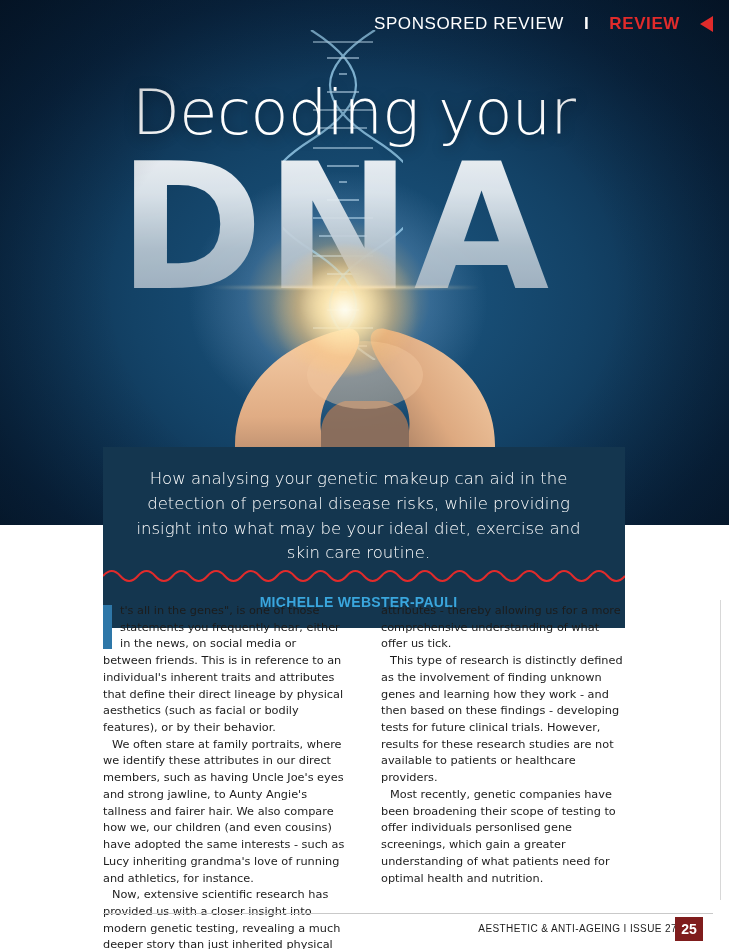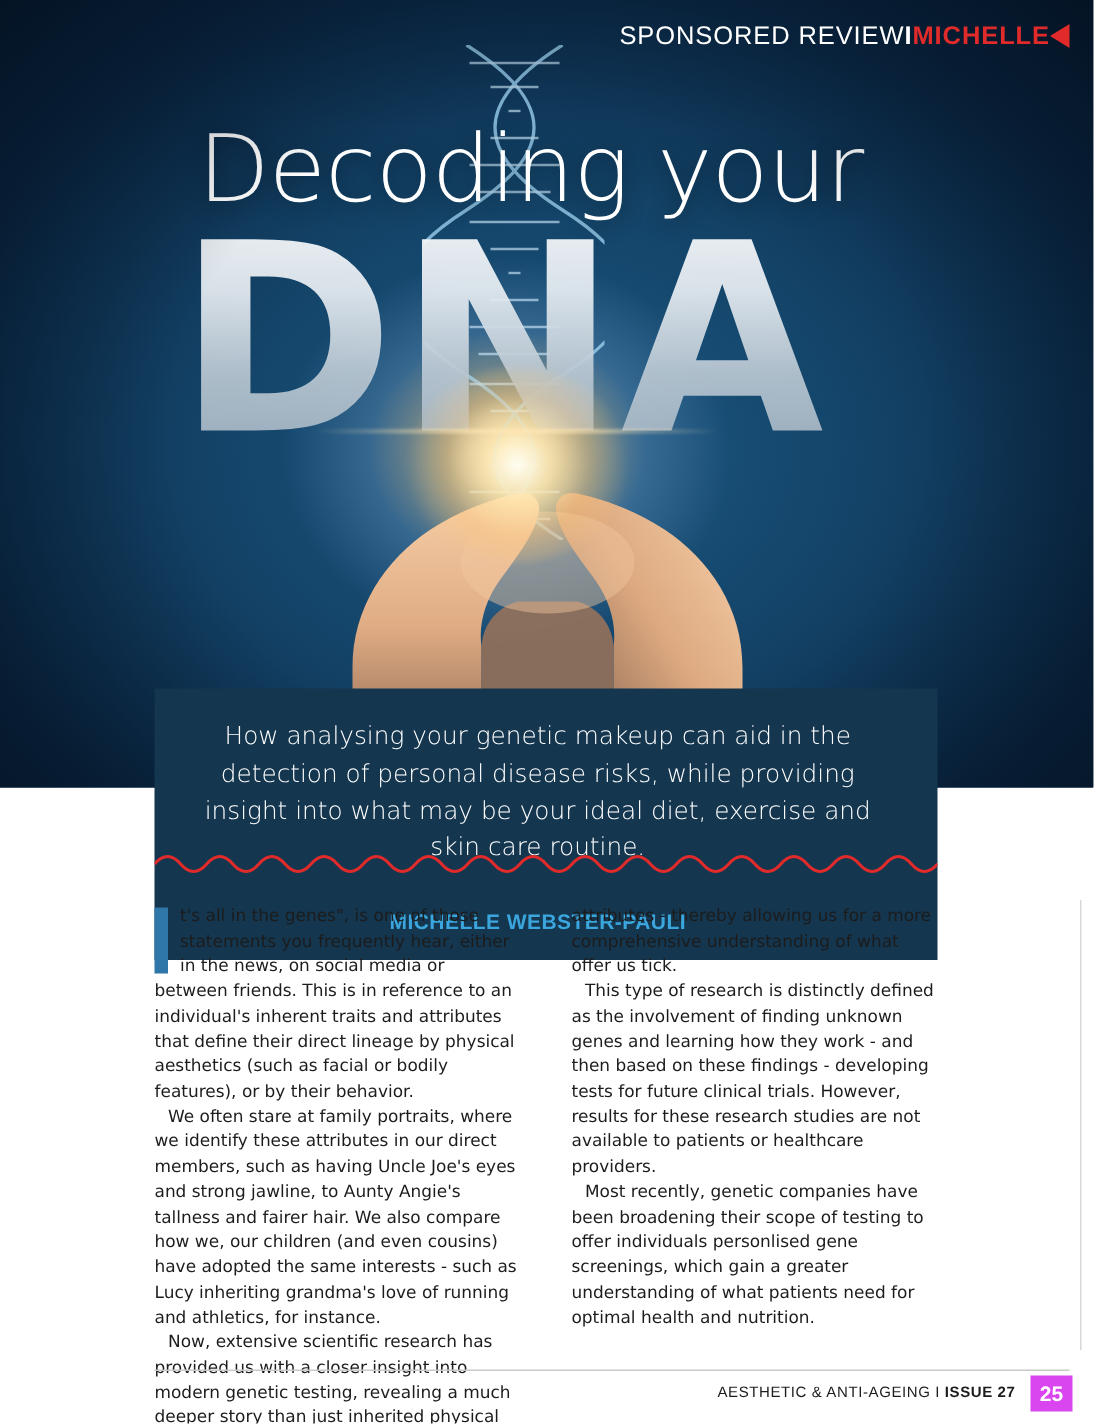--- a/index.html
+++ b/index.html
@@ -72,21 +72,21 @@
     filter: blur(1px);
   }
 
   
   .sponsored {
     position: absolute;
     right: 16px;
     top: 14px;
     display: flex;
     align-items: center;
-    gap: 0;
+    gap: 20px;
     font-size: 17px;
     letter-spacing: 0.6px;
     color: #ffffff;
     font-weight: 400;
   }
   .sponsored .brand {
     color: #e12b2b;
     font-weight: 700;
   }
   .sponsored .sep { color: #ffffff; font-weight: 700; }
@@ -123,21 +123,21 @@
     -webkit-background-clip: text;
     background-clip: text;
     color: transparent;
     opacity: 0.93;
   }
 
   
   .standfirst {
     position: absolute;
     left: 103px;
-    top: 459px;
+    top: 447px;
     width: 522px;
     background: #14364f;
     padding: 20px 37px 18px 26px;
     box-sizing: border-box;
     text-align: center;
     color: #ffffff;
   }
   .standfirst p {
     margin: 0;
     font-size: 16.5px;
@@ -213,28 +213,28 @@
     background: #c9c9c9;
   }
   .footer-text {
     position: absolute;
     right: 52px;
     top: 10px;
     font-size: 10px;
     letter-spacing: 0.4px;
     color: #1c1c1c;
   }
-  .footer-text .issue { font-weight: 700; }
+  .footer-text .issue { font-weight: 400; }
   .page-num {
     position: absolute;
-    right: 14px;
+    right: 26px;
     top: 4px;
     width: 28px;
     height: 24px;
-    background: #d946ef;
+    background: #7f1d1d;
     color: #ffffff;
     font-size: 14px;
     font-weight: 700;
     display: flex;
     align-items: center;
     justify-content: center;
   }
   .side-rule {
     position: absolute;
     right: 8px;
@@ -298,21 +298,21 @@
     <ellipse cx="150" cy="120" rx="58" ry="34" fill="#f2c89f" opacity="0.45"></ellipse>
   </svg>
 
   <div class="glow-core"></div>
   <div class="flare"></div>
   <div class="hero-vignette"></div>
 
   <div class="sponsored">
     <span>SPONSORED REVIEW</span>
     <span class="sep">I</span>
-    <span class="brand">MICHELLE</span>
+    <span class="brand">REVIEW</span>
     <span class="tri"></span>
   </div>
 </div>
 
 <div class="standfirst">
   <p>How analysing your genetic makeup can aid in the detection of personal disease risks, while providing insight into what may be your ideal diet, exercise and skin care routine.</p>
   <div class="byline">MICHELLE WEBSTER-PAULI</div>
 </div>
 
 <svg class="squiggle" viewBox="0 0 522 22" preserveAspectRatio="none">

